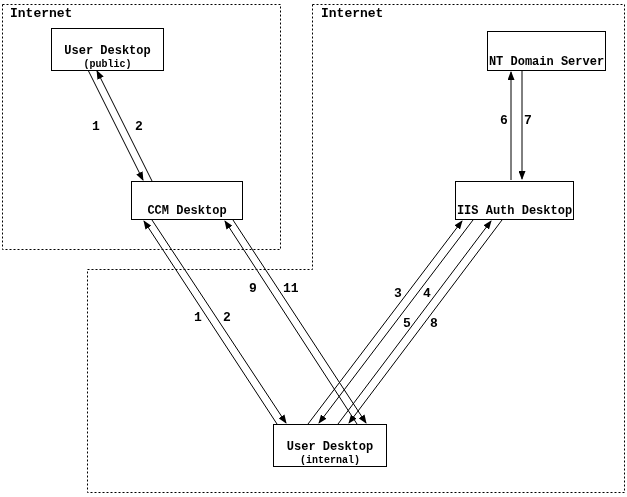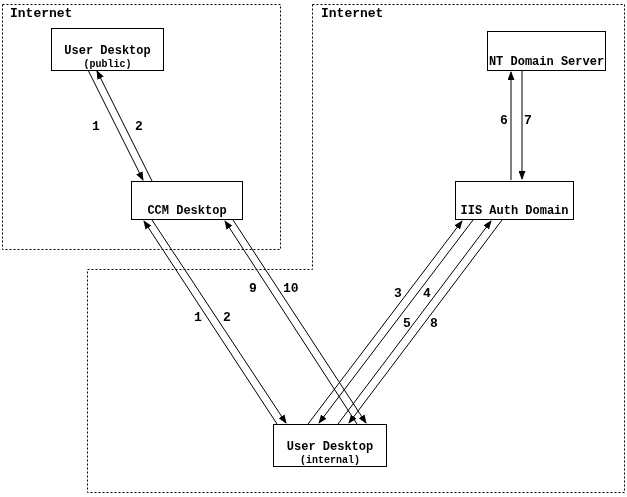--- a/index.html
+++ b/index.html
@@ -108,34 +108,34 @@
 
   <div class="node" id="node-ccm">
     <span>CCM Desktop</span>
   </div>
 
   <div class="node" id="node-nt">
     <span>NT Domain Server</span>
   </div>
 
   <div class="node" id="node-iis">
-    <span>IIS Auth Domain</span>
+    <span>IIS Auth Desktop</span>
   </div>
 
   <div class="node" id="node-internal">
     <span>User Desktop</span>
     <span class="sub">(internal)</span>
   </div>
 
   <div class="num" id="fl-0">1</div>
   <div class="num" id="fl-1">2</div>
   <div class="num" id="fl-2">6</div>
   <div class="num" id="fl-3">7</div>
   <div class="num" id="fl-4">1</div>
   <div class="num" id="fl-5">2</div>
   <div class="num" id="fl-6">9</div>
-  <div class="num" id="fl-7">10</div>
+  <div class="num" id="fl-7">11</div>
   <div class="num" id="fl-8">3</div>
   <div class="num" id="fl-9">4</div>
   <div class="num" id="fl-10">5</div>
   <div class="num" id="fl-11">8</div>
 
 </div>
 
 </body></html>

